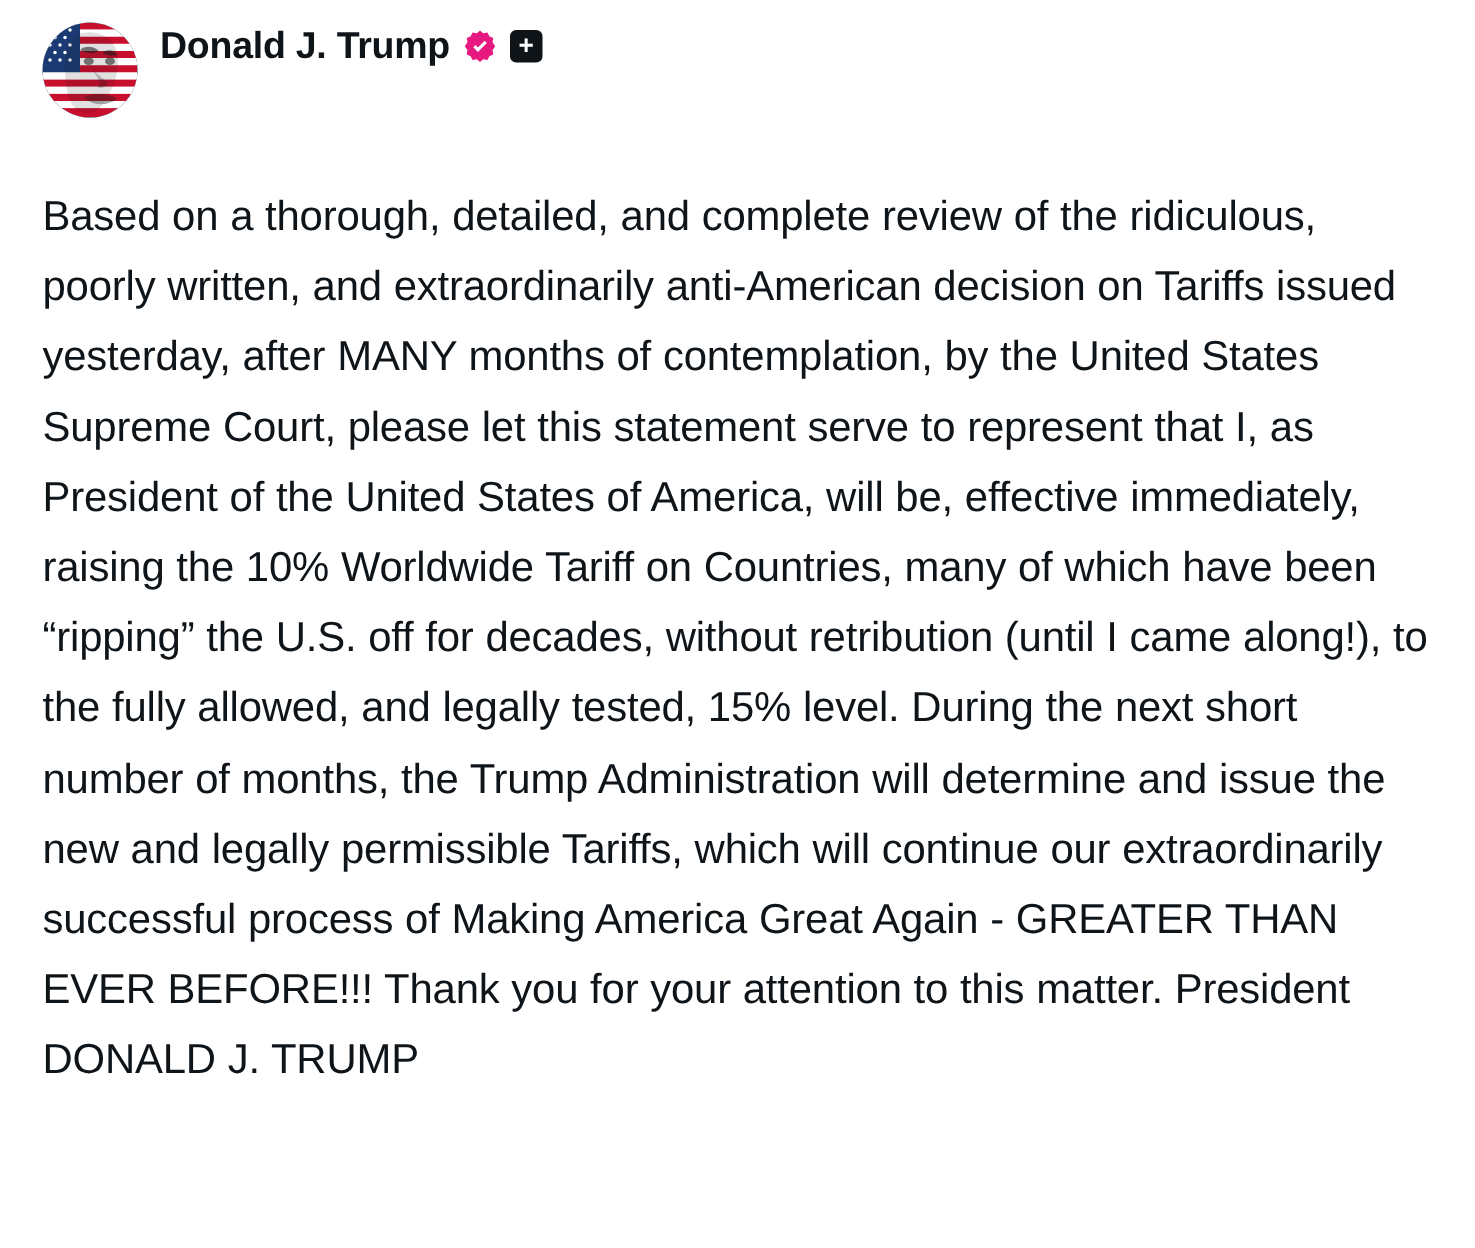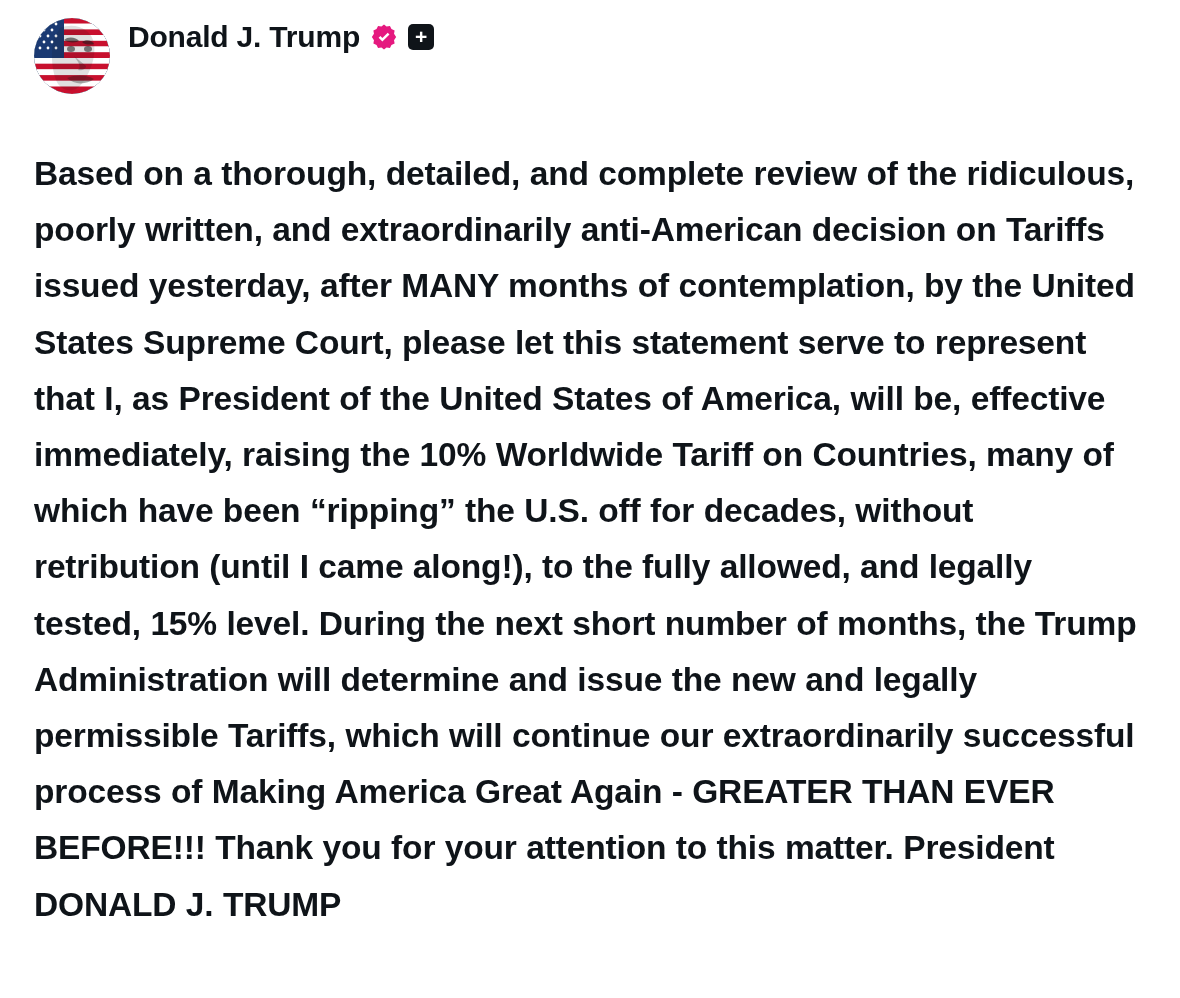--- a/index.html
+++ b/index.html
@@ -86,21 +86,20 @@
     margin-top: 11px;
     white-space: nowrap;
   }
   .post-body {
     margin-top: 28px;
     font-size: 33.5px;
     line-height: 56.2px;
     color: #0f1419;
     letter-spacing: -0.15px;
     word-spacing: 0.3px;
-    font-weight: bold;
   }
 </style>
 </head>
 <body>
 
 <div class="post">
 
   <div class="post-header">
 
     <div class="avatar">

